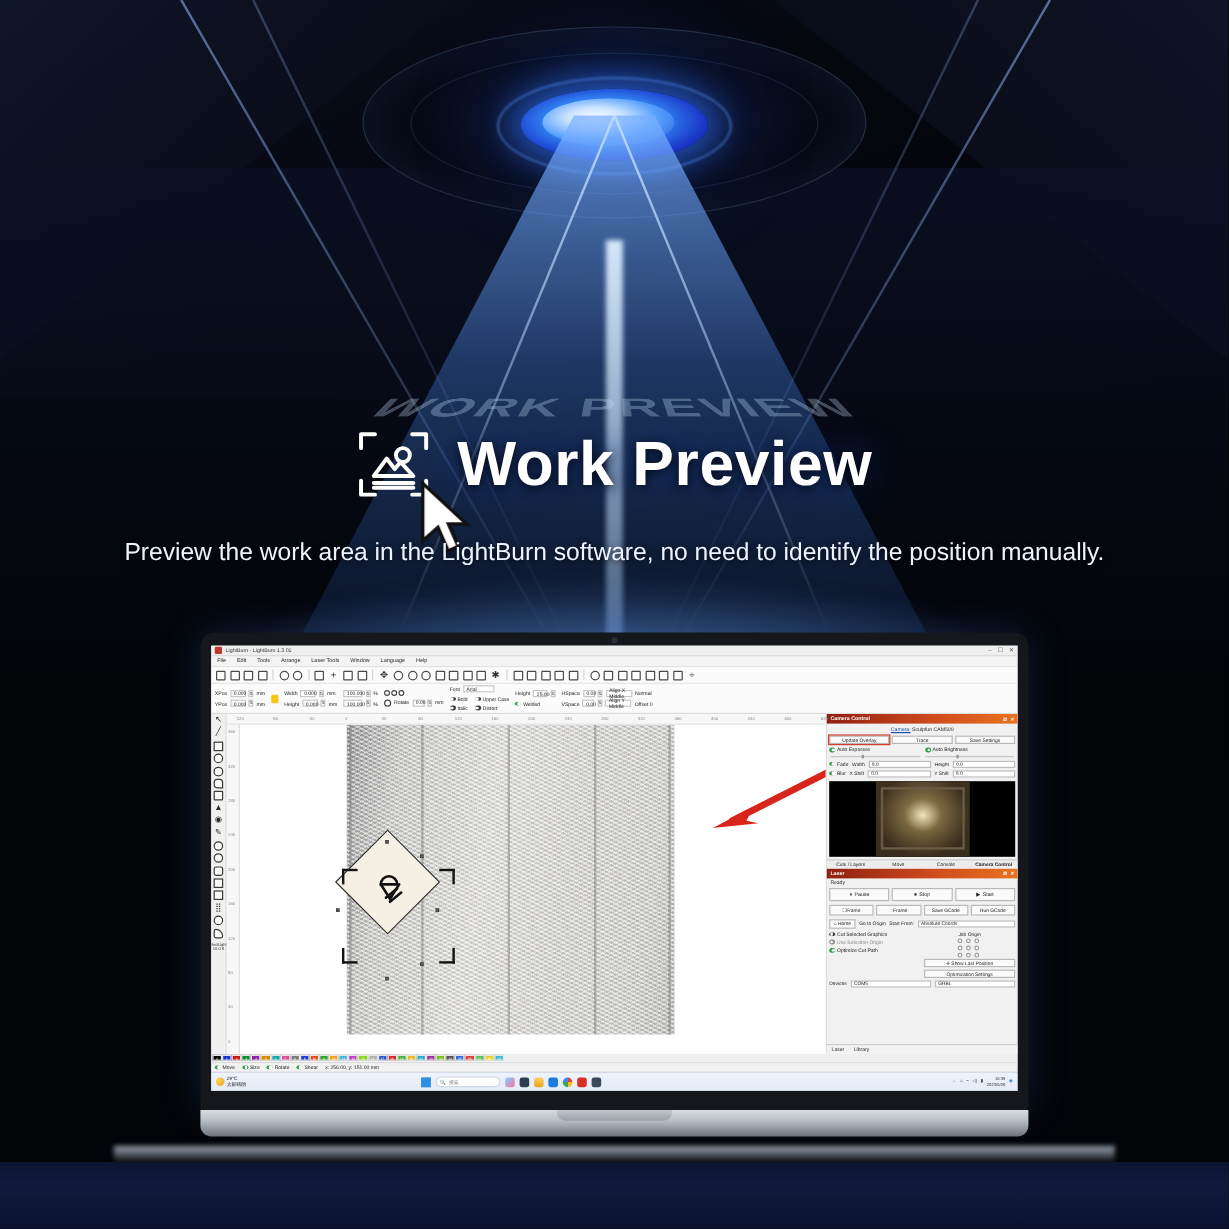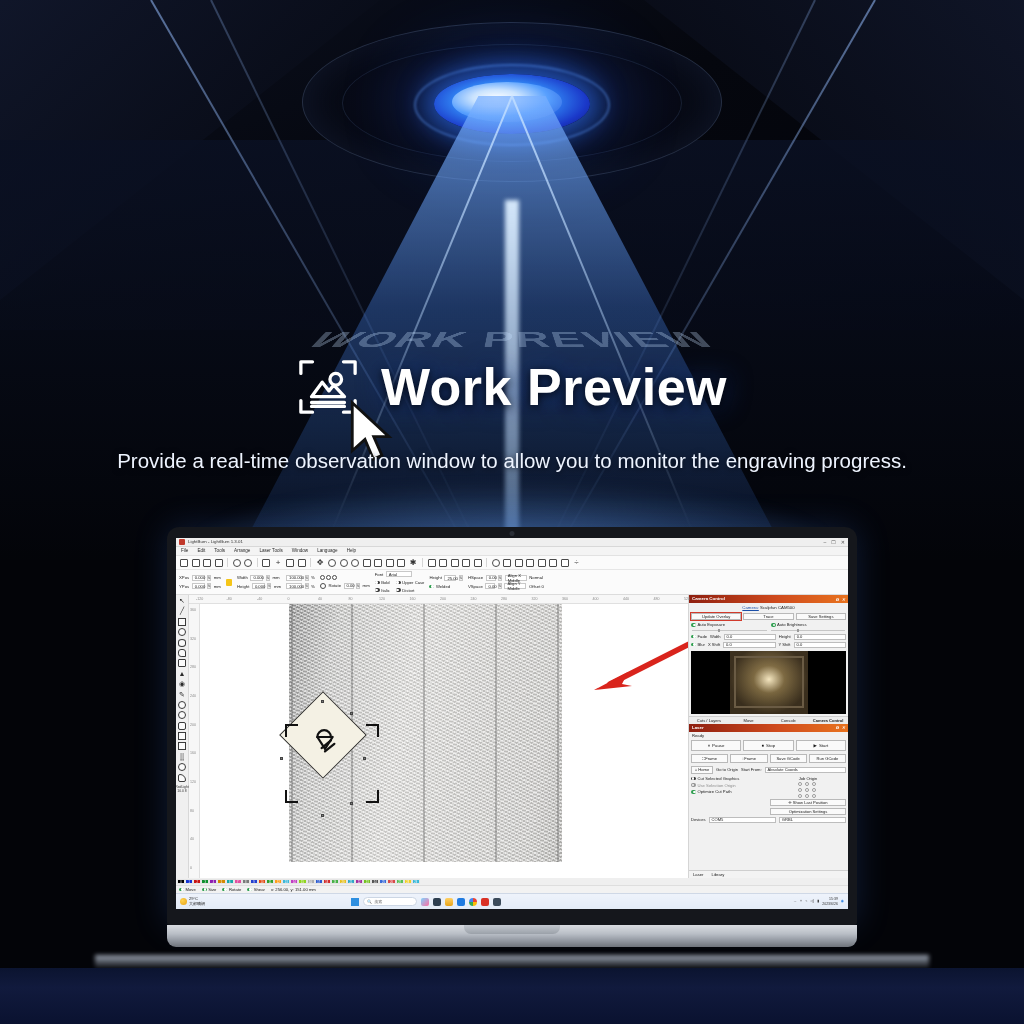--- a/index.html
+++ b/index.html
@@ -268,21 +268,21 @@
           <path d="M15 48h34M15 52h34"></path>
         </svg>
         <svg id="cursor" viewBox="0 0 16 22">
           <path d="M1 1 L1 18 L5.5 14 L8.5 21 L11.5 19.6 L8.6 13 L14 13 Z" fill="#fff" stroke="#111" stroke-width="1"></path>
         </svg>
       </div>
       <div id="title">Work Preview</div>
     </div>
   </div>
   <div id="sub">
-    <div>Provide a real-time observation window to allow you to monitor the engraving progress.</div>
+    <div>Preview the work area in the LightBurn software, no need to identify the position manually.</div>
   </div>
 
   <div id="laptop">
     <div id="lid">
       <div id="bez-cam"></div>
       <div id="screen" class="lb">
 
         <div id="titlebar">
           <div id="lb-logo"></div>
           <div class="tt">LightBurn - LightBurn 1.3.01</div>

